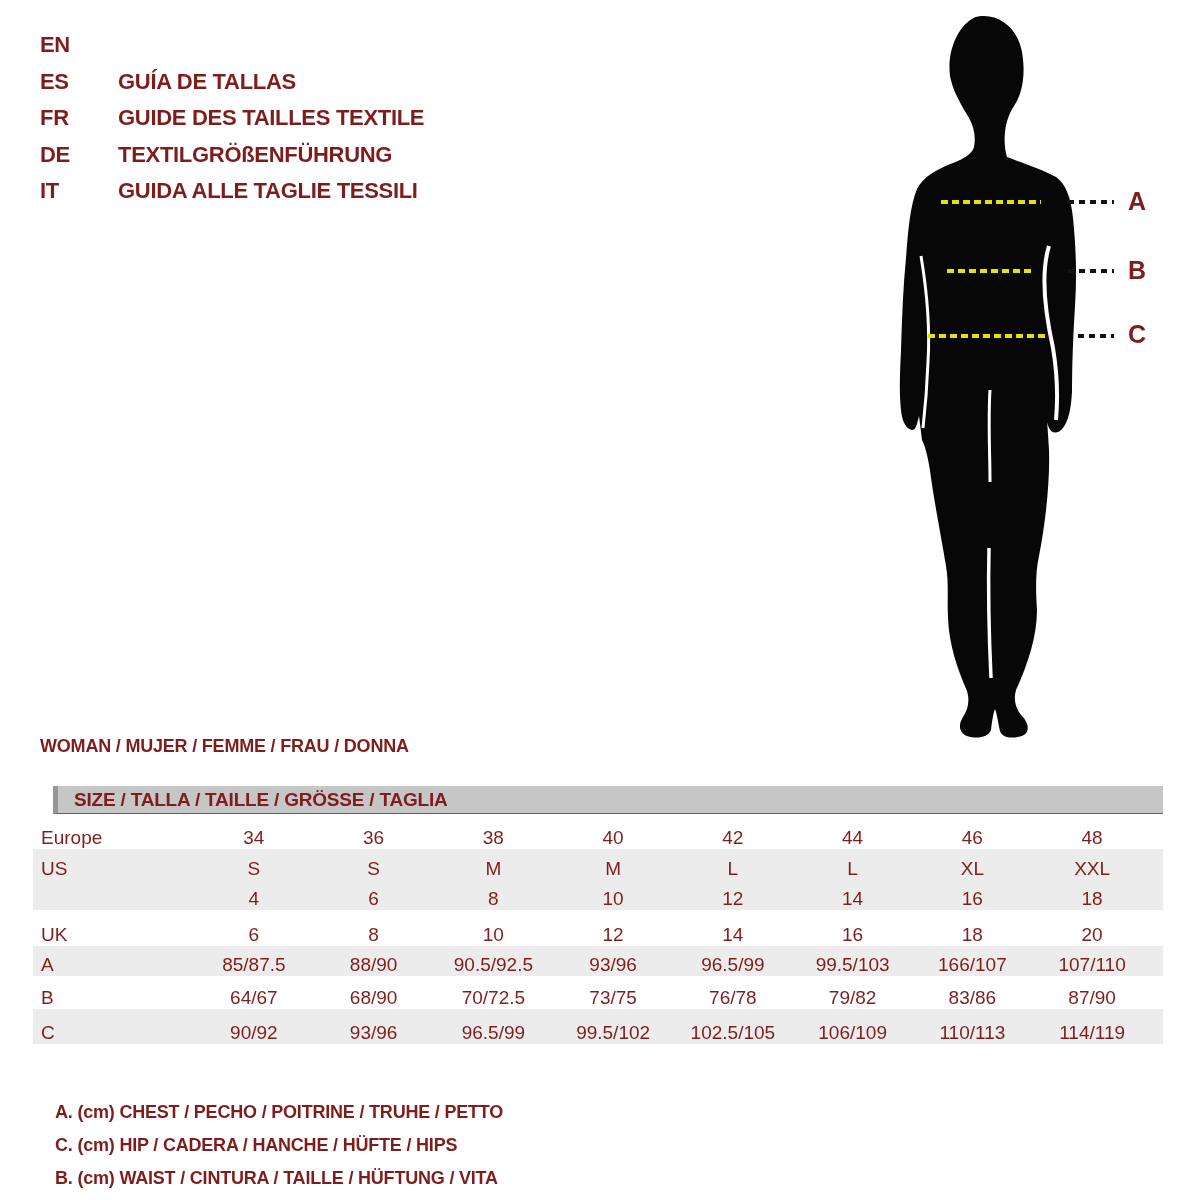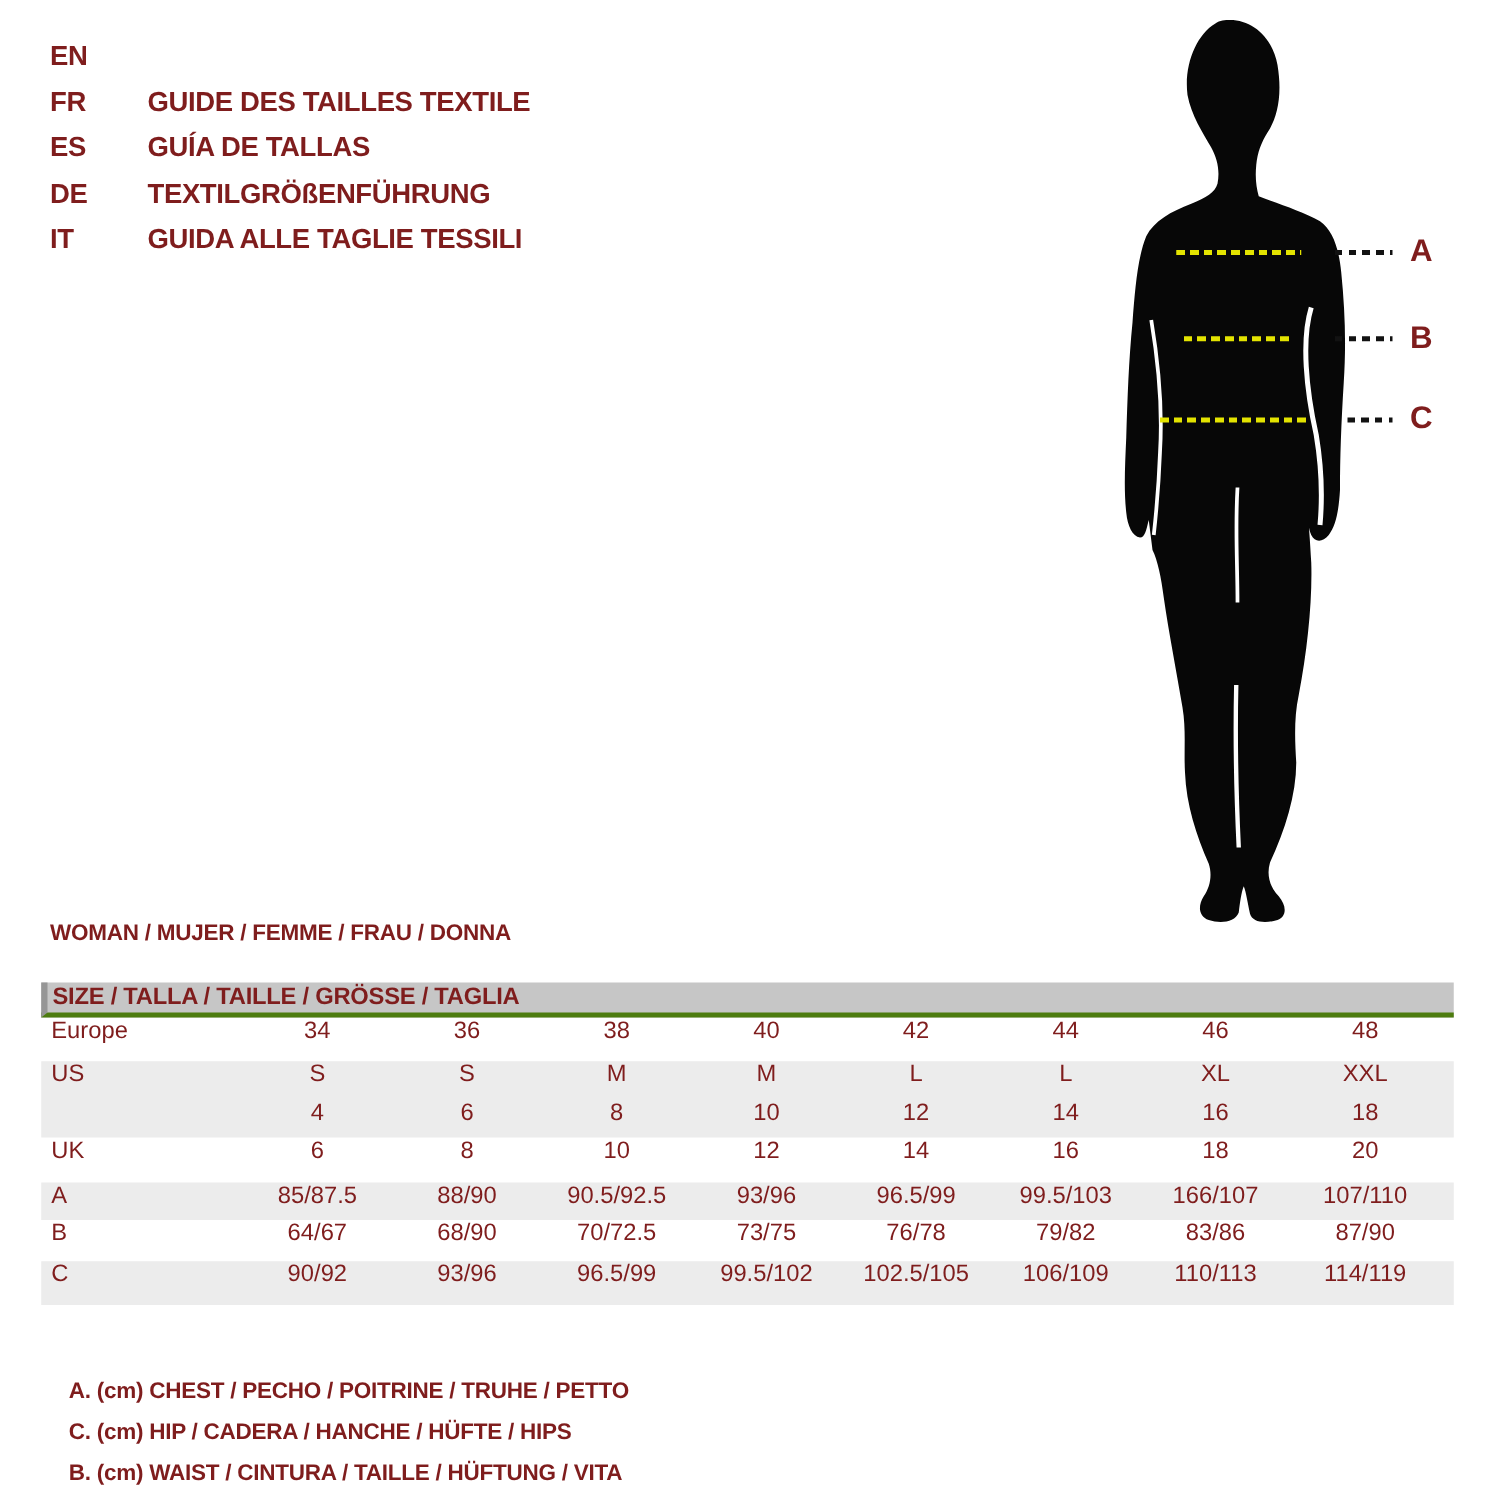--- a/index.html
+++ b/index.html
@@ -15,25 +15,26 @@
   .figure-svg{position:absolute;left:880px;top:10px;width:250px;height:740px;}
   .mline{position:absolute;height:4px;}
   .mline.yellow{background:repeating-linear-gradient(90deg,#e3e300 0 7px,transparent 7px 11px);}
   .mline.black{background:repeating-linear-gradient(90deg,#121212 0 6px,transparent 6px 11px);}
   .mlabel{position:absolute;font-size:25px;font-weight:600;letter-spacing:0;}
   
   .section-title{position:absolute;left:40px;top:736px;font-size:18px;font-weight:700;letter-spacing:-0.2px;}
   
   .size-table{position:absolute;left:33px;top:786px;width:1130px;}
   .thead{
-    height:28px;background:#c6c6c6;border-left:5px solid #969696;border-bottom:4px solid #4d7c0f;
-    display:flex;align-items:center;padding-left:4px;font-size:19px;font-weight:700;letter-spacing:-0.2px;
+    height:28px;background:#c6c6c6;border-left:5px solid #969696;border-bottom:1px solid #4d7c0f;
+    display:flex;align-items:center;padding-left:16px;font-size:19px;font-weight:700;letter-spacing:-0.2px;
     box-sizing:border-box;
+    margin-left:20px;
   }
-  .trow{display:flex;align-items:flex-start;font-size:19px;padding-right:11px;box-sizing:border-box;}
+  .trow{display:flex;align-items:flex-end;font-size:19px;padding-right:11px;box-sizing:border-box;}
   .trow.shaded{background:#ececec;}
   div.trow:nth-of-type(1){height:35px;}
   div.trow:nth-of-type(2){height:31px;}
   div.trow:nth-of-type(3){height:30px;}
   div.trow:nth-of-type(4){height:36px;}
   div.trow:nth-of-type(5){height:30px;}
   div.trow:nth-of-type(6){height:33px;}
   div.trow:nth-of-type(7){height:35px;}
   .tlabel{width:161px;flex:0 0 161px;padding-left:8px;box-sizing:border-box;}
   .tcell{flex:1;text-align:center;}
@@ -46,27 +47,27 @@
 
 <div class="canvas">
 
   <div class="languages">
 
       <div class="lang-row">
         <span class="lang-code">EN</span>
       </div>
 
       <div class="lang-row">
+        <span class="lang-code">ES</span>
+        <span class="lang-label">GUÍA DE TALLAS</span>
+      </div>
+
+      <div class="lang-row">
         <span class="lang-code">FR</span>
         <span class="lang-label">GUIDE DES TAILLES TEXTILE</span>
-      </div>
-
-      <div class="lang-row">
-        <span class="lang-code">ES</span>
-        <span class="lang-label">GUÍA DE TALLAS</span>
       </div>
 
       <div class="lang-row">
         <span class="lang-code">DE</span>
         <span class="lang-label">TEXTILGRÖßENFÜHRUNG</span>
       </div>
 
       <div class="lang-row">
         <span class="lang-code">IT</span>
         <span class="lang-label">GUIDA ALLE TAGLIE TESSILI</span>

